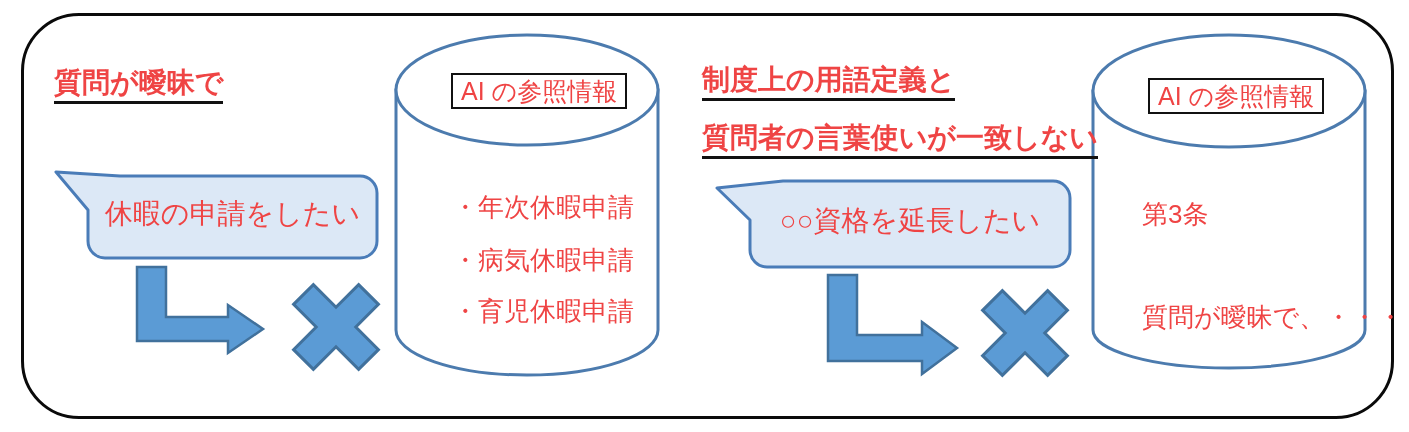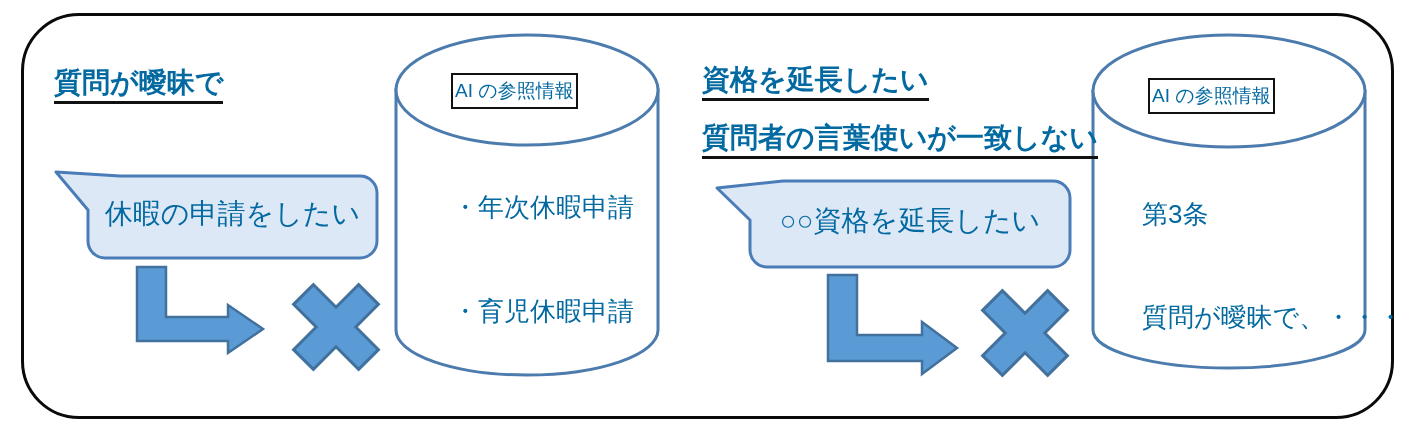--- a/index.html
+++ b/index.html
@@ -28,41 +28,41 @@
   }
   .art {
     position: absolute;
     left: 0;
     top: 0;
     width: 1409px;
     height: 432px;
   }
   .txt {
     position: absolute;
-    color: #0369a1;
+    color: #ef4444;
     white-space: nowrap;
   }
   .heading {
     font-size: 28px;
     font-weight: bold;
     line-height: 30px;
     border-bottom: 3px solid #111111;
     padding-bottom: 3px;
   }
   .bubble-text {
     display: flex;
     align-items: center;
     justify-content: center;
     font-size: 28px;
   }
   .db-label {
-    font-size: 19px;
+    font-size: 25px;
     line-height: 30px;
     border: 2px solid #111111;
-    padding: 1px 2px;
+    padding: 1px 8px;
     background: transparent;
     text-align: right;
   }
   .db-line {
     font-size: 26px;
     line-height: 30px;
   }
 </style>
 </head>
 <body>
@@ -97,23 +97,24 @@
   </svg>
 
   <div class="txt heading" style="left:54px; top:68px;">質問が曖昧で</div>
 
 
   <div class="txt bubble-text" style="left:88px; top:175px; width:289px; height:77px;">休暇の申請をしたい</div>
 
   <div class="txt db-label" style="left:451px; top:73px;">AI の参照情報</div>
 
   <div class="txt db-line" style="left:452px; top:194px;font-family:Liberation Mono, monospace;">・年次休暇申請</div>
+  <div class="txt db-line" style="left:452px; top:245px;">・病気休暇申請</div>
   <div class="txt db-line" style="left:452px; top:296px;">・育児休暇申請</div>
 
-  <div class="txt heading" style="left:702px; top:65px;">資格を延長したい</div>
+  <div class="txt heading" style="left:702px; top:65px;">制度上の用語定義と</div>
 
   <div class="txt heading" style="left:702px; top:123px;font-family:Liberation Serif, serif;">質問者の言葉使いが一致しない</div>
 
   <div class="txt bubble-text" style="left:750px; top:178px; width:320px; height:86px;">○○資格を延長したい</div>
 
   <div class="txt db-label" style="left:1148px; top:78px;">AI の参照情報</div>
 
   <div class="txt db-line" style="left:1142px; top:199px;">第3条</div>
   <div class="txt db-line" style="left:1142px; top:302px;">質問が曖昧で、・・・</div>
 

